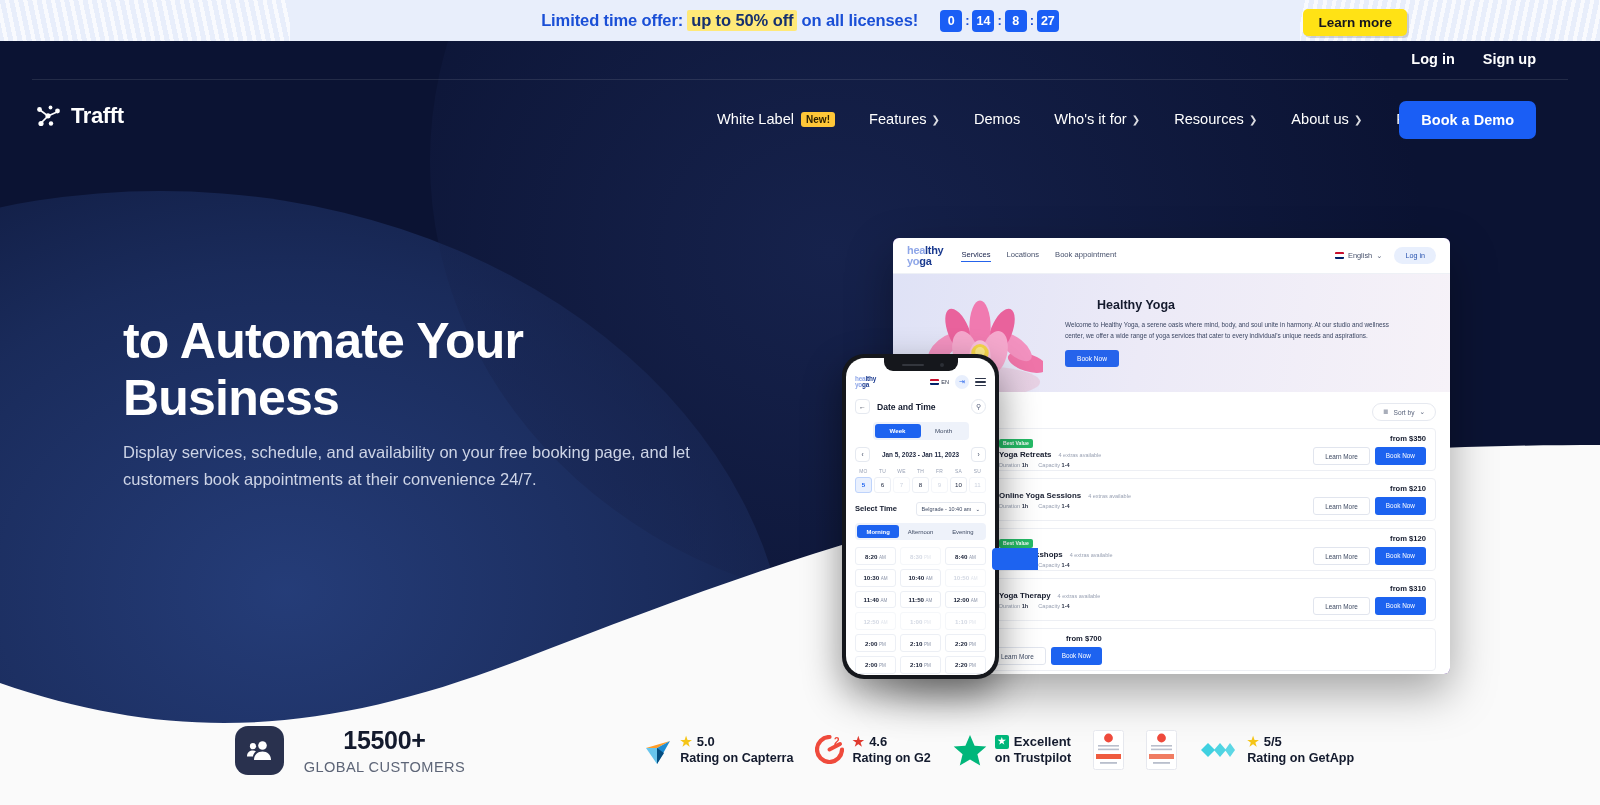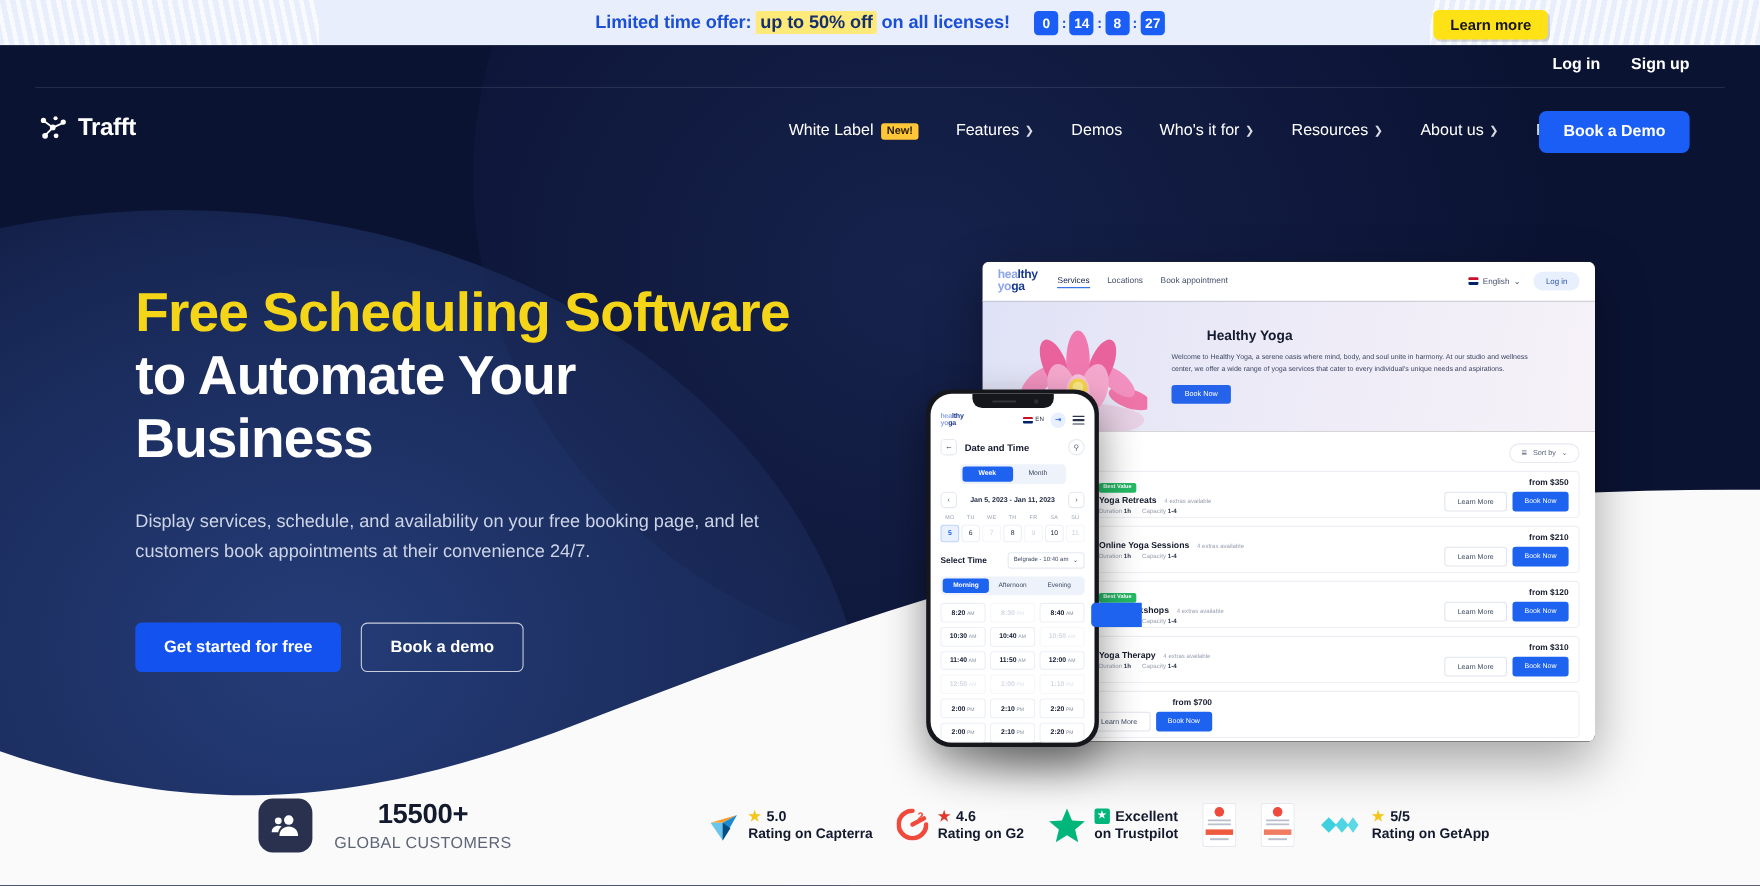--- a/index.html
+++ b/index.html
@@ -116,42 +116,42 @@
     font-size: 14.5px; font-weight: 700; padding: 11px 22px; cursor: pointer;
   }
 
   
   .hero-copy { position: absolute; left: 123px; top: 215px; width: 700px; z-index: 4; }
   #hero-title {
     font-size: 50px; line-height: 1.14; font-weight: 700; color: #fff; letter-spacing: -.8px;
   }
   #hero-title .accent { color: #f5d518; }
   #hero-subtitle {
-    margin-top: 34px; font-size: 16.5px; line-height: 1.62; color: #cdd4e6;
+    margin-top: 12px; font-size: 16.5px; line-height: 1.62; color: #cdd4e6;
     max-width: 610px; font-weight: 400;
   }
   .hero-btns { margin-top: 52px; display: flex; gap: 18px; }
   #get-started-btn {
     background: #1452f0; color: #fff; border: none; border-radius: 6px;
     font-family: "Liberation Sans", sans-serif;
     font-size: 15px; font-weight: 700; padding: 13px 26px; cursor: pointer;
   }
   #book-demo-hero {
     background: transparent; color: #fff; border: 1px solid rgba(255,255,255,.75);
     border-radius: 6px; font-family: "Liberation Sans", sans-serif;
     font-size: 15px; font-weight: 700; padding: 13px 26px; cursor: pointer;
   }
 
   
   #product-mockup { position: absolute; left: 893px; top: 155px; z-index: 4; }
 
   
   .browser {
     position: absolute; left: 0; top: 42px; width: 557px; height: 436px;
-    background: #000000; border-radius: 6px; overflow: hidden;
+    background: #4c1d95; border-radius: 6px; overflow: hidden;
     box-shadow: 0 18px 46px rgba(0,0,0,.35);
   }
   .bh {
     height: 36px; background: #fff; display: flex; align-items: center;
     padding: 0 14px; border-bottom: 1px solid #eef1f6;
   }
   .hy-logo {
     font-size: 11px; font-weight: 800; line-height: 1.0; letter-spacing: -.3px;
     color: #8ea6e8;
   }
@@ -403,29 +403,25 @@
       <a class="nav-item">
         <span>Pricing</span>
       </a>
     </nav>
 
     <button id="book-demo-nav">Book a Demo</button>
   </div>
 
   <div class="hero-copy">
     <h1 id="hero-title">
-      <span class="accent">Free Scheduling Software</span><br>
+      <br>
       <span>to Automate Your</span><br>
       <span>Business</span>
     </h1>
     <p id="hero-subtitle">Display services, schedule, and availability on your free booking page, and let customers book appointments at their convenience 24/7.</p>
-    <div class="hero-btns">
-      <button id="get-started-btn">Get started for free</button>
-      <button id="book-demo-hero">Book a demo</button>
-    </div>
   </div>
 
   <div id="product-mockup">
 
     <div class="blue-stub"></div>
 
     <div class="browser">
       <div class="bh">
         <div class="hy-logo">
           <div><span>hea</span><b>lthy</b></div>

